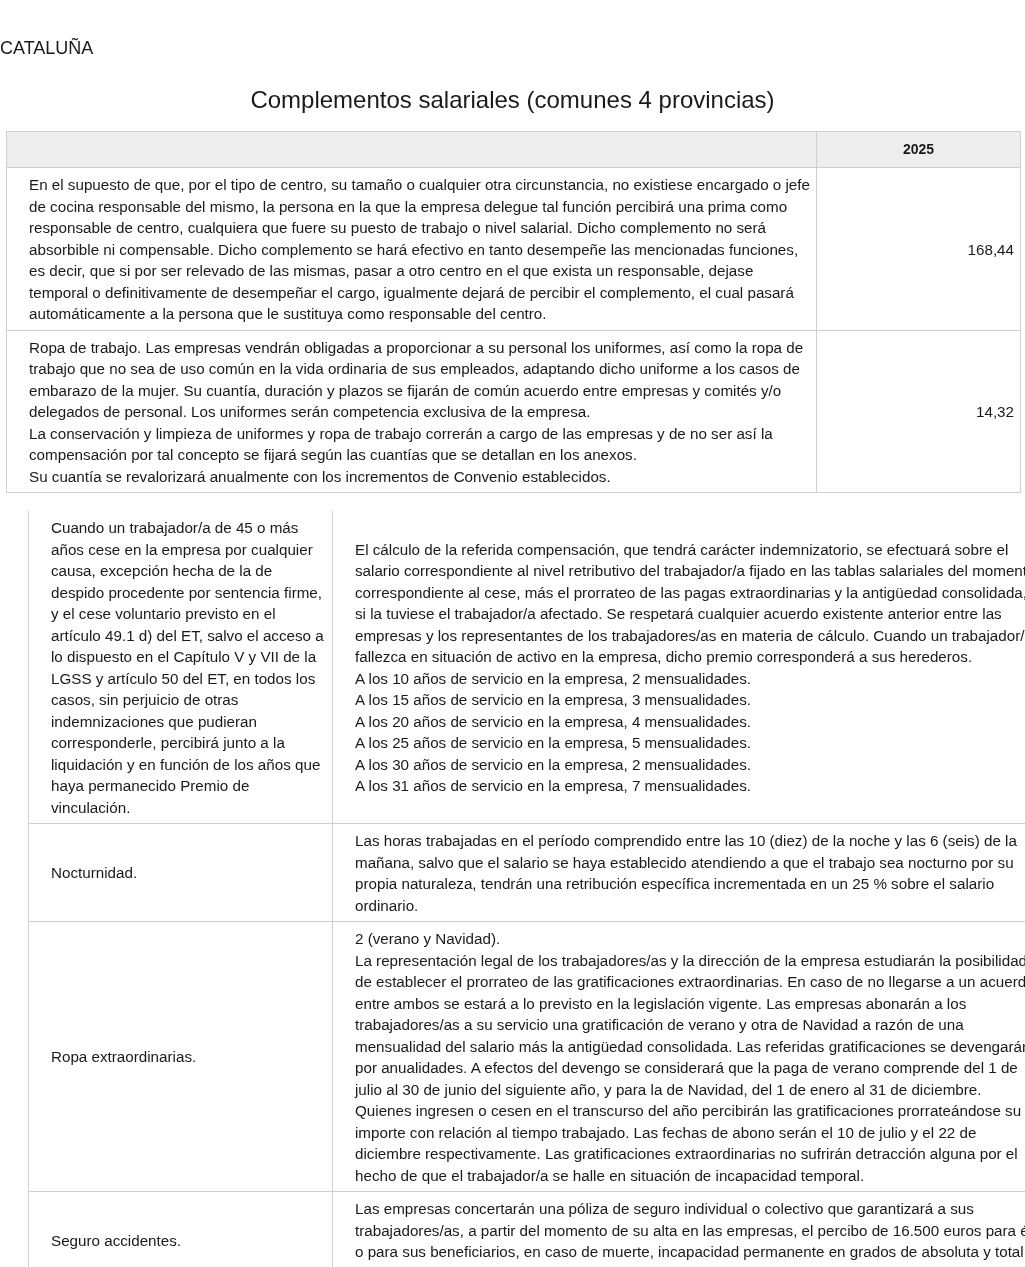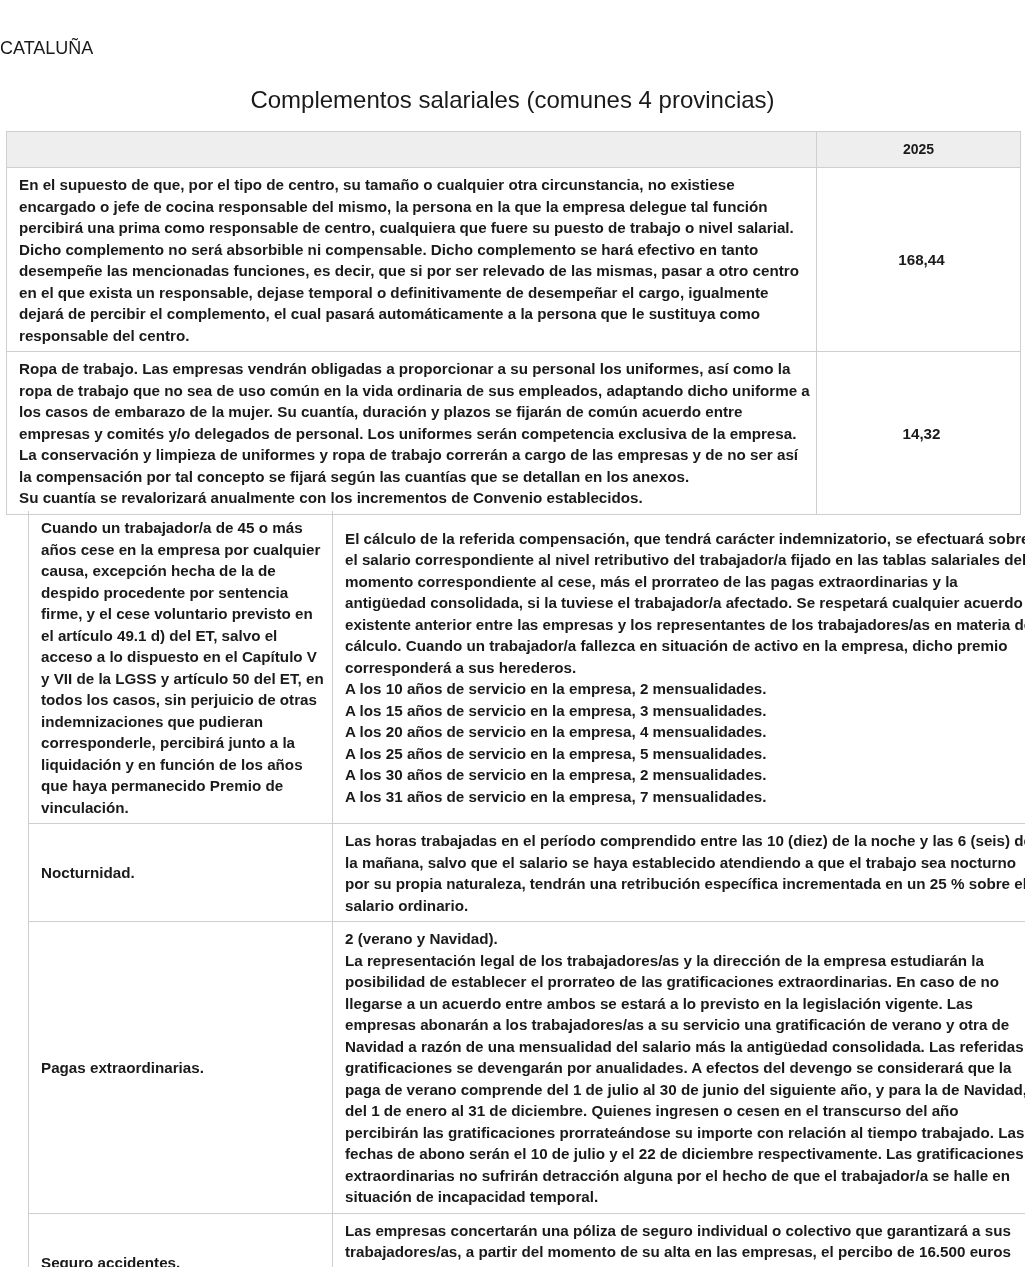--- a/index.html
+++ b/index.html
@@ -32,36 +32,36 @@
     left: 6px;
     width: 1014px;
     border-collapse: collapse;
     table-layout: fixed;
     font-size: 15.2px;
     line-height: 21.5px;
   }
   td, th {
     border: 1px solid #cfcfcf;
     vertical-align: middle;
-    padding: 6px 6px 5px 12px;
+    padding: 6px 6px 5px 22px;
     text-align: left;
-    font-weight: bold;
+    font-weight: normal;
   }
   #t1 { top: 131px; }
   #t1 col.c1 { width: 810px; }
   #t1 col.c2 { width: 204px; }
   #t1 th {
     background: #eeeeee;
     height: 25px;
     padding: 5px 11px;
     font-weight: bold;
     font-size: 14px;
     text-align: center;
   }
-  #t1 td.val { text-align: center; }
+  #t1 td.val { text-align: right; }
   #t2 { top: 511px; border-top: none; margin-left: 22px; }
   #t2 tr:first-child td { border-top: none; }
   #t2 col.c1 { width: 304px; }
   #t2 col.c2 { width: 710px; }
   .line { display: block; }
 </style>
 </head>
 <body>
 
 <div class="title">CATALUÑA</div>
@@ -112,21 +112,21 @@
         <span class="line">A los 31 años de servicio en la empresa, 7 mensualidades.</span>
       </td>
     </tr>
     <tr style="height:97px">
       <td>Nocturnidad.</td>
       <td>
         <span class="line">Las horas trabajadas en el período comprendido entre las 10 (diez) de la noche y las 6 (seis) de la mañana, salvo que el salario se haya establecido atendiendo a que el trabajo sea nocturno por su propia naturaleza, tendrán una retribución específica incrementada en un 25 % sobre el salario ordinario.</span>
       </td>
     </tr>
     <tr style="height:269px">
-      <td>Pagas extraordinarias.</td>
+      <td>Ropa extraordinarias.</td>
       <td>
         <span class="line">2 (verano y Navidad).</span>
         <span class="line">La representación legal de los trabajadores/as y la dirección de la empresa estudiarán la posibilidad de establecer el prorrateo de las gratificaciones extraordinarias. En caso de no llegarse a un acuerdo entre ambos se estará a lo previsto en la legislación vigente. Las empresas abonarán a los trabajadores/as a su servicio una gratificación de verano y otra de Navidad a razón de una mensualidad del salario más la antigüedad consolidada. Las referidas gratificaciones se devengarán por anualidades. A efectos del devengo se considerará que la paga de verano comprende del 1 de julio al 30 de junio del siguiente año, y para la de Navidad, del 1 de enero al 31 de diciembre. Quienes ingresen o cesen en el transcurso del año percibirán las gratificaciones prorrateándose su importe con relación al tiempo trabajado. Las fechas de abono serán el 10 de julio y el 22 de diciembre respectivamente. Las gratificaciones extraordinarias no sufrirán detracción alguna por el hecho de que el trabajador/a se halle en situación de incapacidad temporal.</span>
       </td>
     </tr>
     <tr style="height:97px">
       <td>Seguro accidentes.</td>
       <td>
         <span class="line">Las empresas concertarán una póliza de seguro individual o colectivo que garantizará a sus trabajadores/as, a partir del momento de su alta en las empresas, el percibo de 16.500 euros para él o para sus beneficiarios, en caso de muerte, incapacidad permanente en grados de absoluta y total para la profesión habitual derivados de accidente de trabajo.</span>
       </td>

